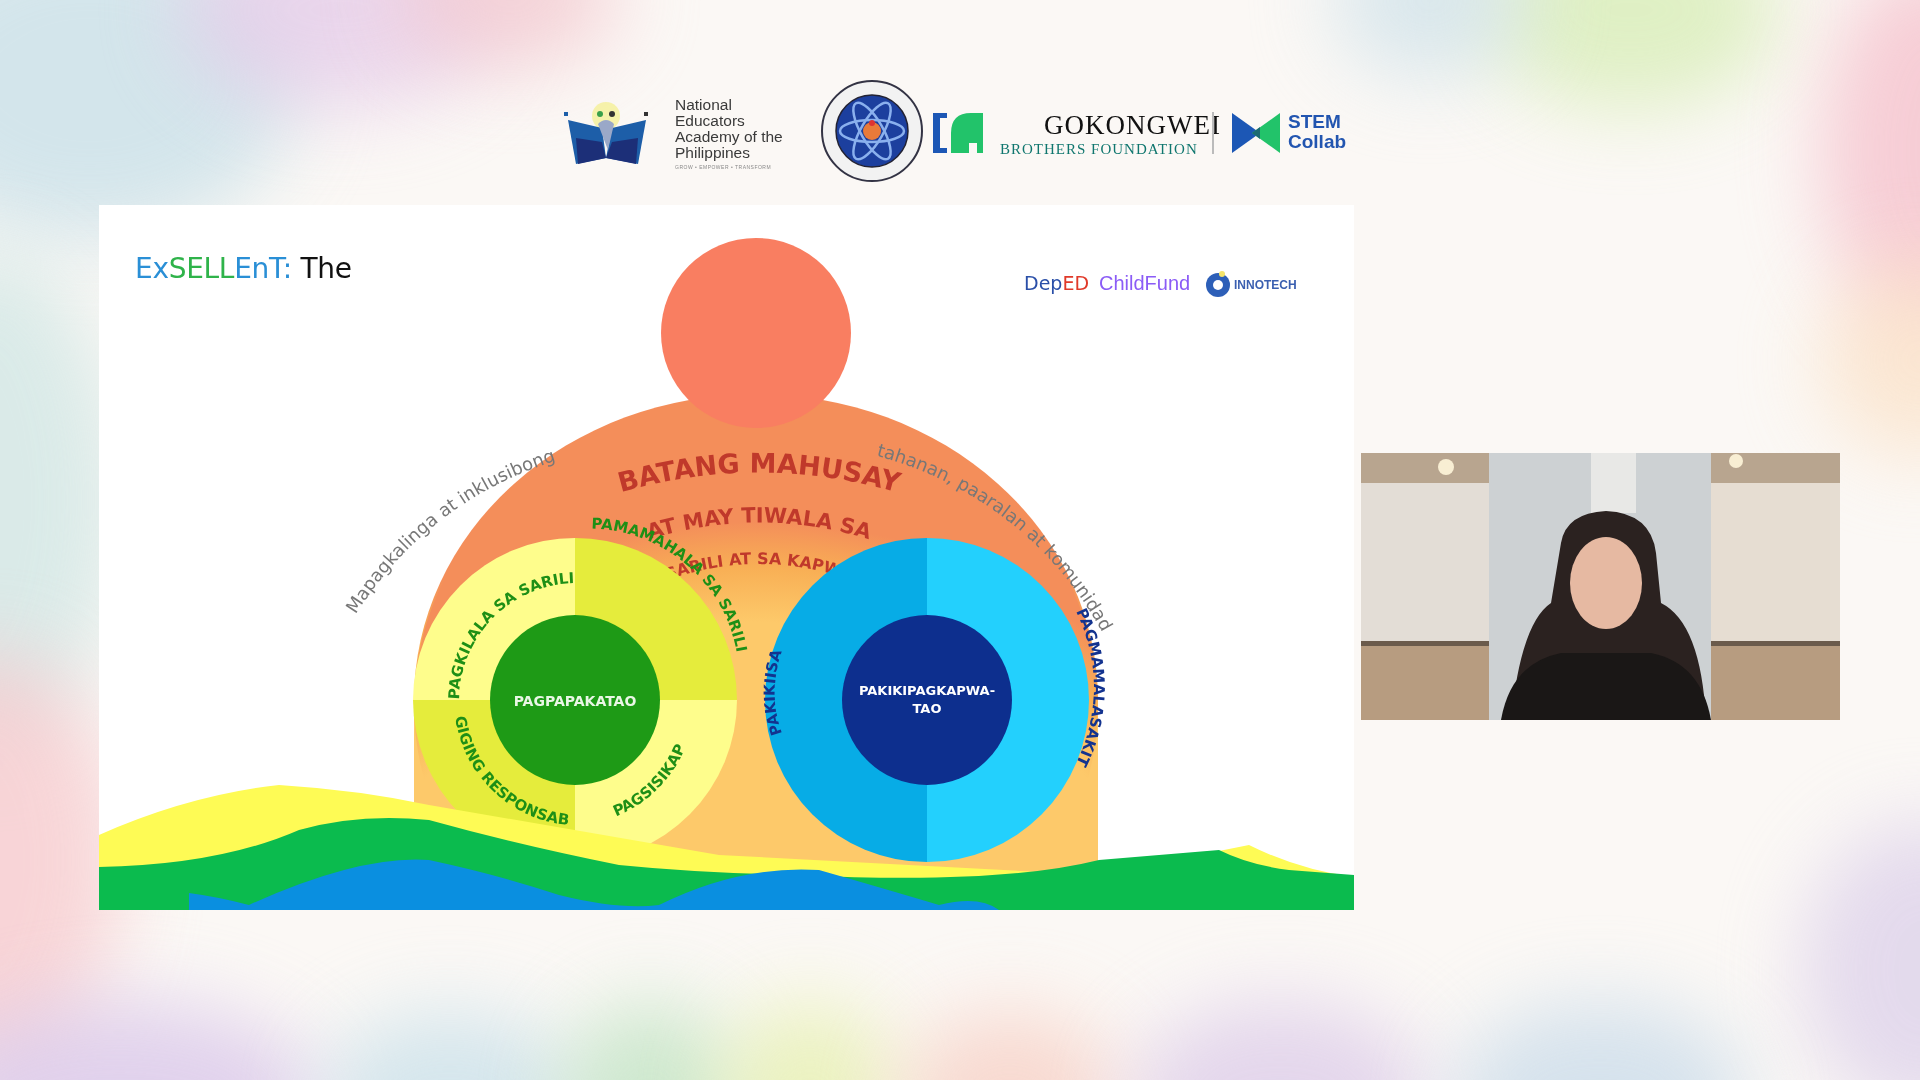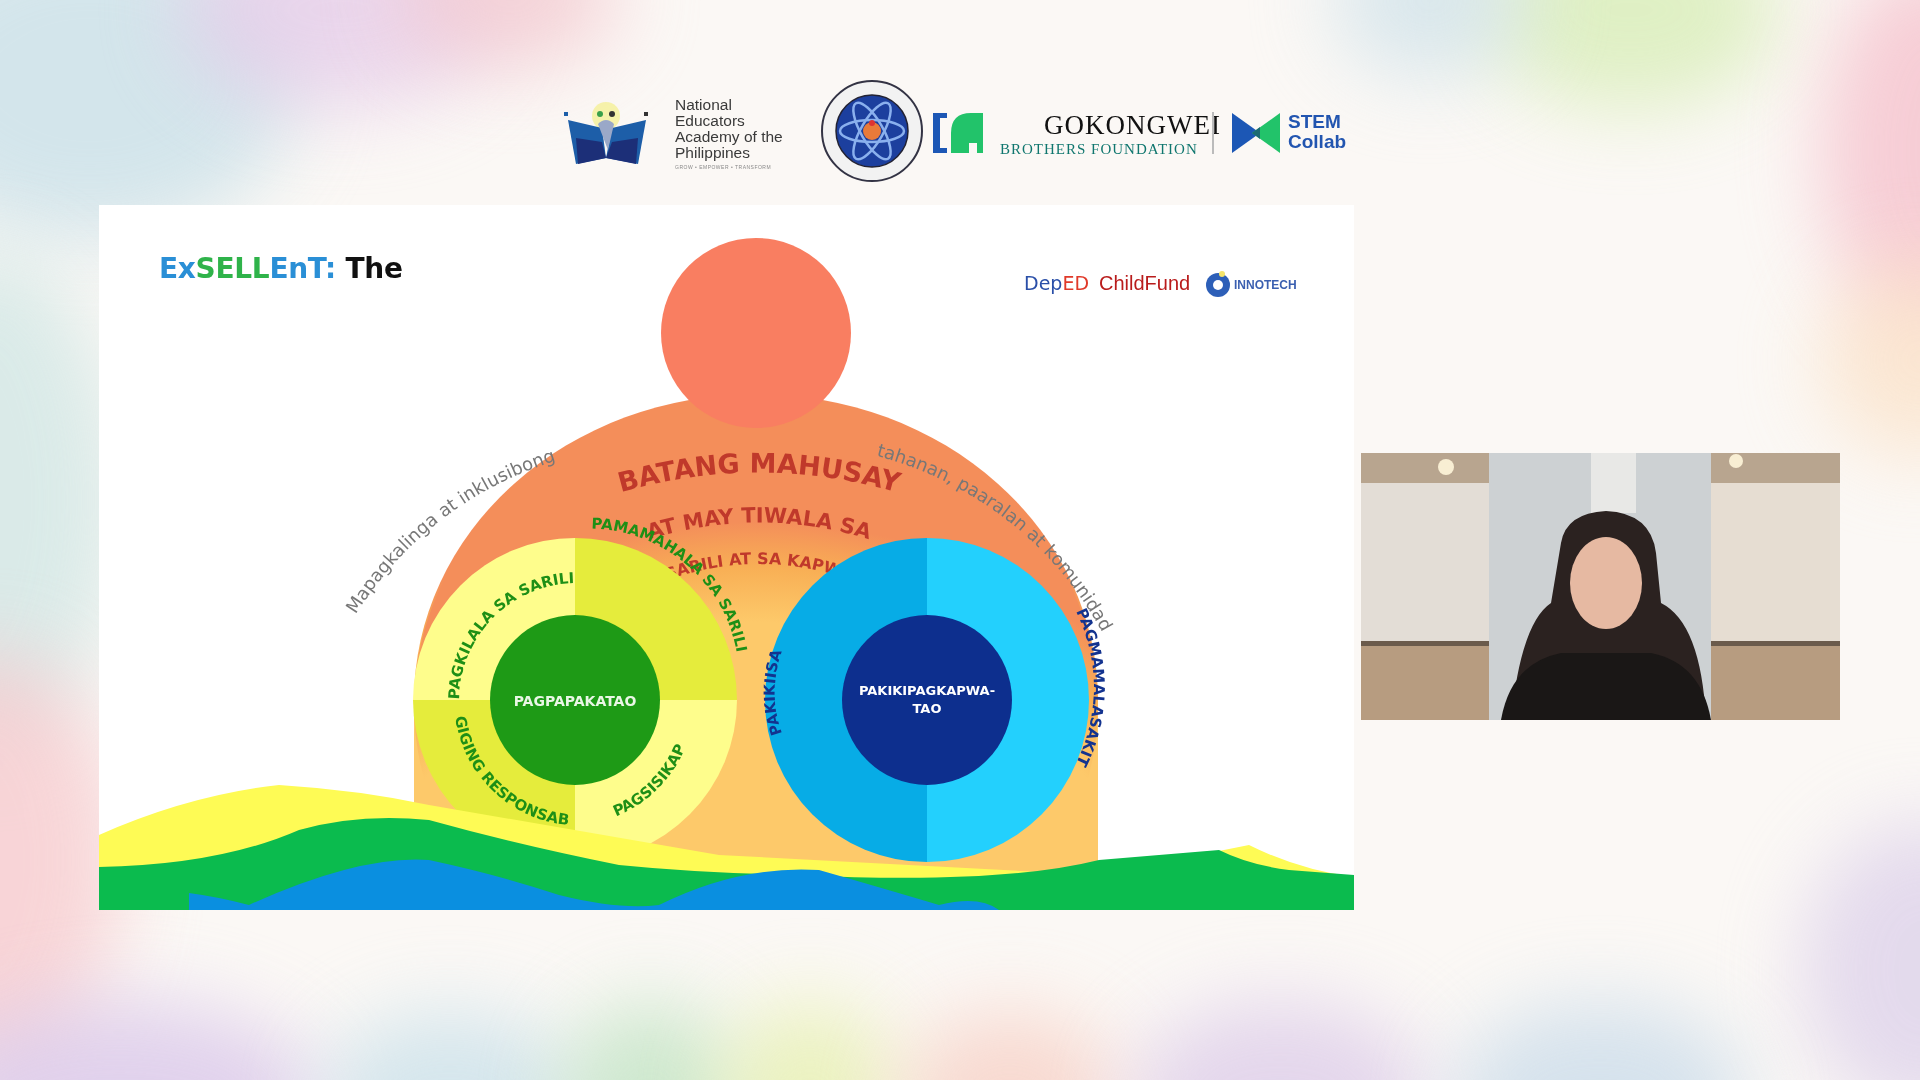--- a/index.html
+++ b/index.html
@@ -18,26 +18,26 @@
   .neap-tag { position:absolute; left:675px; top:164px; font-size:5px; color:#888; letter-spacing:.5px; font-family:"Liberation Sans", sans-serif; }
   .prc-seal { position:absolute; left:820px; top:79px; width:104px; height:104px; }
   .gbf-icon { position:absolute; left:933px; top:113px; width:50px; height:40px; }
   .gbf-name { position:absolute; left:1044px; top:110px; font-family:"Liberation Serif", serif; font-size:27px; letter-spacing:1px; color:#111; }
   .gbf-sub { position:absolute; left:1000px; top:141px; font-family:"Liberation Serif", serif; font-size:15px; letter-spacing:1px; color:#0f766e; }
   .logo-divider { position:absolute; left:1212px; top:112px; width:2px; height:42px; background:#bbb; }
   .stem-icon { position:absolute; left:1232px; top:113px; width:48px; height:40px; }
   .stem-text { position:absolute; left:1288px; top:112px; font-family:"Liberation Sans", sans-serif; font-weight:bold; color:#2255b0; font-size:19px; line-height:20px; }
 
   .slide { position:absolute; left:99px; top:205px; width:1255px; height:705px; background:#ffffff; overflow:hidden; }
-  .slide-title { position:absolute; left:60px; top:45px; font-family:"DejaVu Sans", sans-serif; font-weight:bold; font-size:28px; line-height:37px; color:#111; letter-spacing:-.3px; }
+  .slide-title { position:absolute; left:36px; top:45px; font-family:"DejaVu Sans", sans-serif; font-weight:normal; font-size:28px; line-height:37px; color:#111; letter-spacing:-.3px; }
   .t-blue { color:#2a8fd6; }
   .t-green { color:#2fb34a; }
   .partners { position:absolute; left:925px; top:65px; height:30px; }
   .deped { position:absolute; left:0; top:2px; font-family:"DejaVu Sans", sans-serif; font-weight:normal; font-size:19px; }
-  .childfund { position:absolute; left:75px; top:2px; font-family:"Liberation Sans", sans-serif; font-size:20px; color:#b91c1c; }
+  .childfund { position:absolute; left:75px; top:2px; font-family:"Liberation Sans", sans-serif; font-size:20px; color:#8b5cf6; }
   .innotech-icon { position:absolute; left:180px; top:0; width:28px; height:28px; }
   .innotech { position:absolute; left:210px; top:8px; font-family:"Liberation Sans", sans-serif; font-weight:bold; font-size:12px; color:#3a5fb0; }
 
   .diagram { position:absolute; left:0; top:0; width:1255px; height:705px; }
 
   .webcam { position:absolute; left:1361px; top:453px; width:479px; height:267px; overflow:hidden; background:#c9c4bc; }
 </style>
 </head>
 <body>
 

